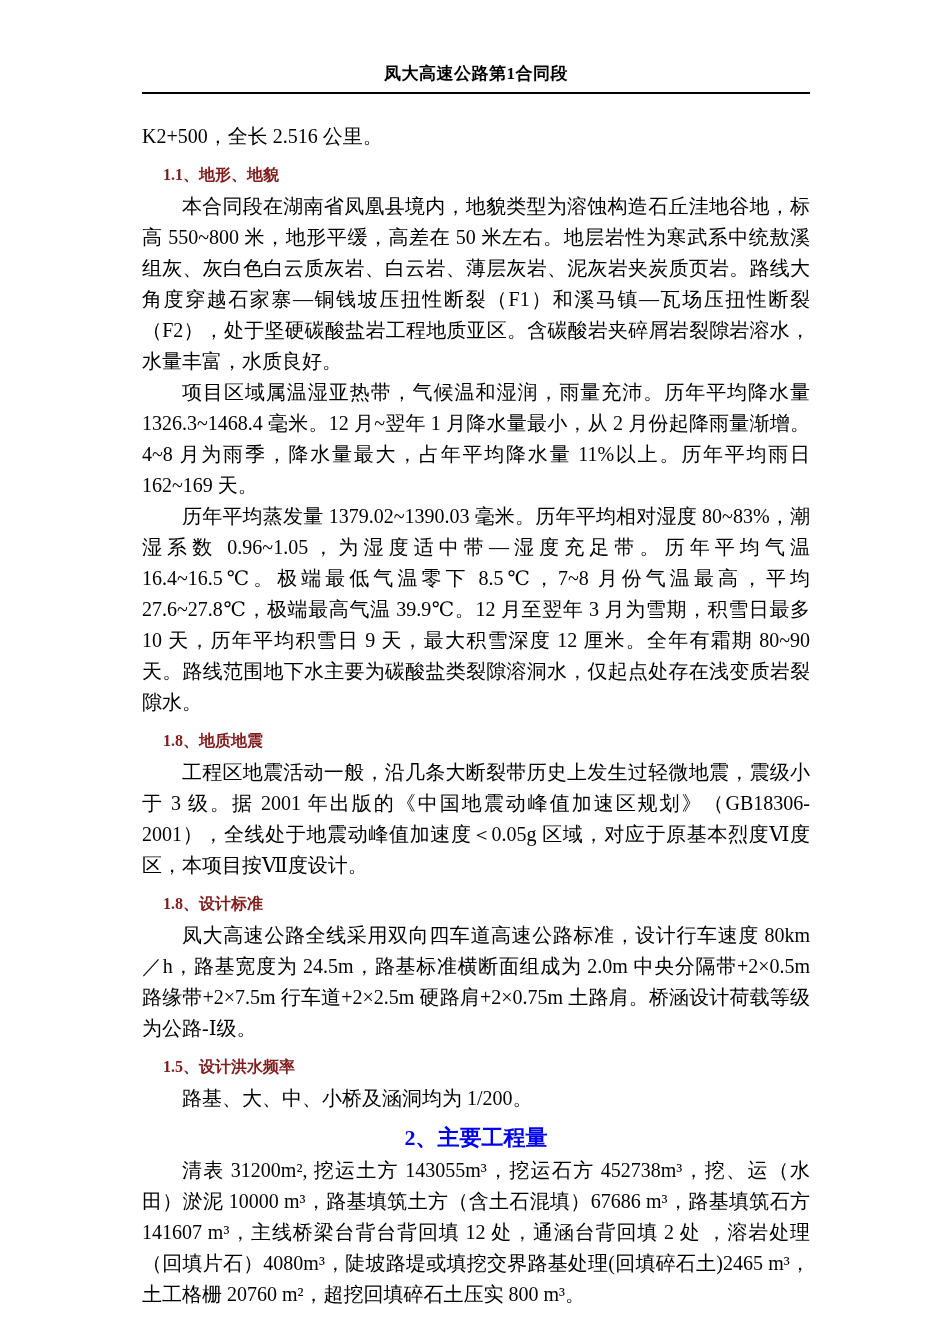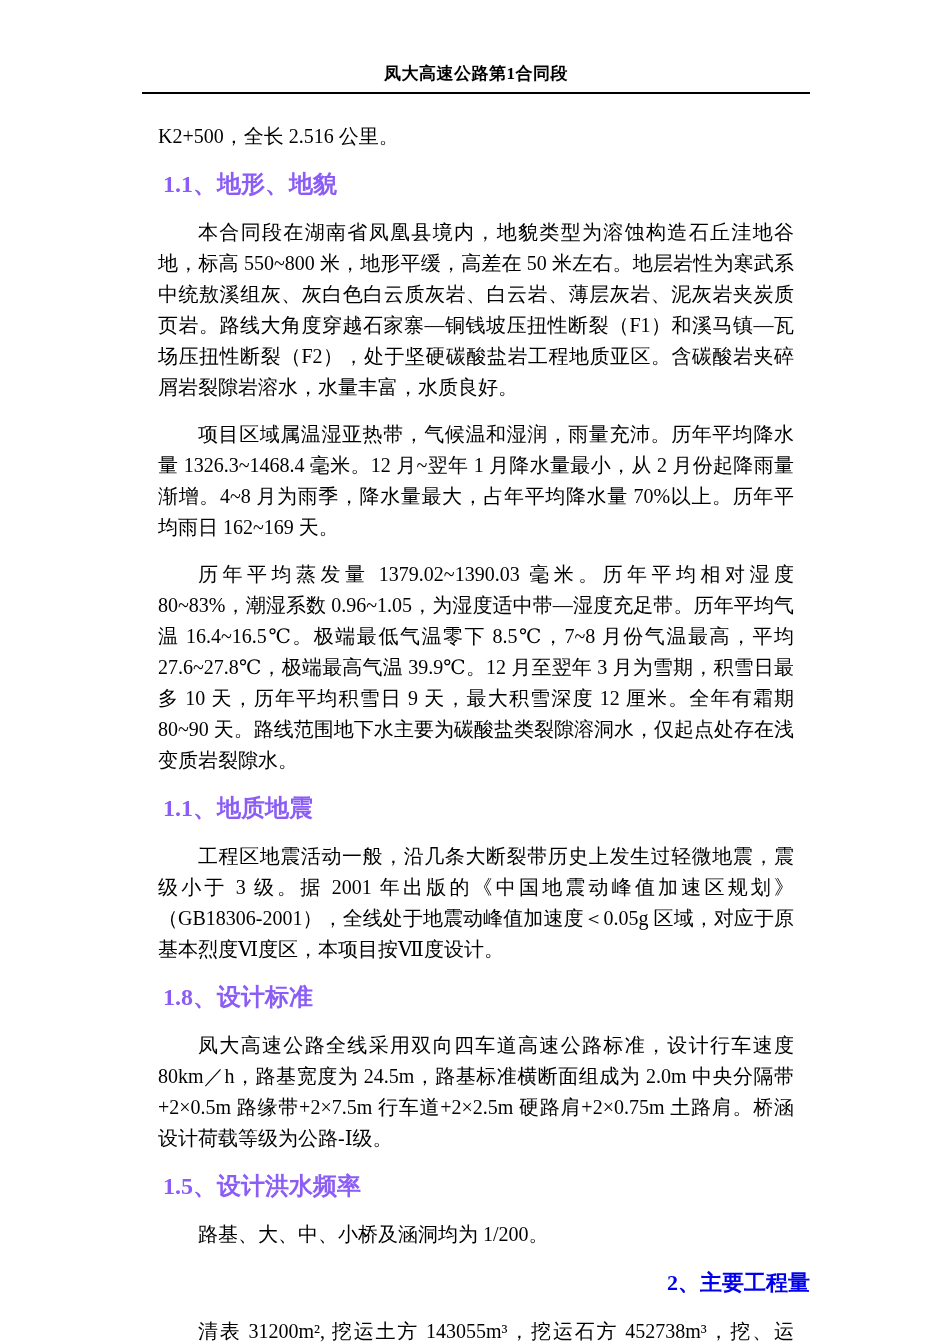--- a/index.html
+++ b/index.html
@@ -34,64 +34,64 @@
     text-align: center;
     white-space: nowrap;
   }
   .doc-body {
     margin-top: 27px;
     font-size: 20px;
     line-height: 31px;
     text-align: justify;
   }
   .doc-body p {
-    margin: 16px;
+    margin: 0;
     text-indent: 2em;
   }
   .doc-body p.no-indent {
     text-indent: 0;
   }
   .h-sub {
     margin: 6px 0 0 0;
     padding-left: 21px;
-    font-size: 24px;
+    font-size: 16px;
     line-height: 33px;
     font-weight: bold;
-    color: #8b5cf6;
+    color: #7f1d1d;
     text-align: left;
   }
   .h-top {
     margin: 7px 0 0 0;
     padding-left: 0;
     font-size: 22px;
     line-height: 34px;
     font-weight: bold;
     color: #0000ee;
-    text-align: right;
+    text-align: center;
   }
 </style>
 </head>
 <body>
 
 <div class="page">
 
   <div class="header">
     <div class="half">凤大高速公路第1合同段</div>
   </div>
 
   <div class="doc-body">
     <p class="no-indent">K2+500，全长 2.516 公里。</p>
 
     <div class="h-sub">1.1、地形、地貌</div>
     <p>本合同段在湖南省凤凰县境内，地貌类型为溶蚀构造石丘洼地谷地，标高 550~800 米，地形平缓，高差在 50 米左右。地层岩性为寒武系中统敖溪组灰、灰白色白云质灰岩、白云岩、薄层灰岩、泥灰岩夹炭质页岩。路线大角度穿越石家寨—铜钱坡压扭性断裂（F1）和溪马镇—瓦场压扭性断裂（F2），处于坚硬碳酸盐岩工程地质亚区。含碳酸岩夹碎屑岩裂隙岩溶水，水量丰富，水质良好。</p>
 
-    <p>项目区域属温湿亚热带，气候温和湿润，雨量充沛。历年平均降水量 1326.3~1468.4 毫米。12 月~翌年 1 月降水量最小，从 2 月份起降雨量渐增。4~8 月为雨季，降水量最大，占年平均降水量 70%以上。历年平均雨日 162~169 天。</p>
+    <p>项目区域属温湿亚热带，气候温和湿润，雨量充沛。历年平均降水量 1326.3~1468.4 毫米。12 月~翌年 1 月降水量最小，从 2 月份起降雨量渐增。4~8 月为雨季，降水量最大，占年平均降水量 11%以上。历年平均雨日 162~169 天。</p>
     <p>历年平均蒸发量 1379.02~1390.03 毫米。历年平均相对湿度 80~83%，潮湿系数 0.96~1.05，为湿度适中带—湿度充足带。历年平均气温 16.4~16.5℃。极端最低气温零下 8.5℃，7~8 月份气温最高，平均 27.6~27.8℃，极端最高气温 39.9℃。12 月至翌年 3 月为雪期，积雪日最多 10 天，历年平均积雪日 9 天，最大积雪深度 12 厘米。全年有霜期 80~90 天。路线范围地下水主要为碳酸盐类裂隙溶洞水，仅起点处存在浅变质岩裂隙水。</p>
 
-    <div class="h-sub">1.1、地质地震</div>
+    <div class="h-sub">1.8、地质地震</div>
     <p>工程区地震活动一般，沿几条大断裂带历史上发生过轻微地震，震级小于 3 级。据 2001 年出版的《中国地震动峰值加速区规划》（GB18306-2001），全线处于地震动峰值加速度＜0.05g 区域，对应于原基本烈度Ⅵ度区，本项目按Ⅶ度设计。</p>
 
     <div class="h-sub">1.8、设计标准</div>
     <p>凤大高速公路全线采用双向四车道高速公路标准，设计行车速度 80km／h，路基宽度为 24.5m，路基标准横断面组成为 2.0m 中央分隔带+2×0.5m 路缘带+2×7.5m 行车道+2×2.5m 硬路肩+2×0.75m 土路肩。桥涵设计荷载等级为公路-Ⅰ级。</p>
 
     <div class="h-sub">1.5、设计洪水频率</div>
     <p>路基、大、中、小桥及涵洞均为 1/200。</p>
 
     <div class="h-top">2、主要工程量</div>
     <p>清表 31200m², 挖运土方 143055m³，挖运石方 452738m³，挖、运（水田）淤泥 10000 m³，路基填筑土方（含土石混填）67686 m³，路基填筑石方 141607 m³，主线桥梁台背台背回填 12 处，通涵台背回填 2 处 ，溶岩处理（回填片石）4080m³，陡坡路堤或填挖交界路基处理(回填碎石土)2465 m³，土工格栅 20760 m²，超挖回填碎石土压实 800 m³。</p>

